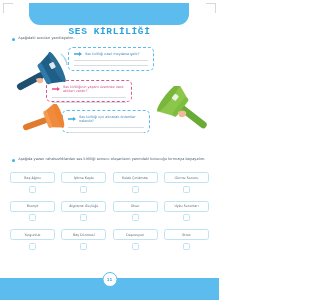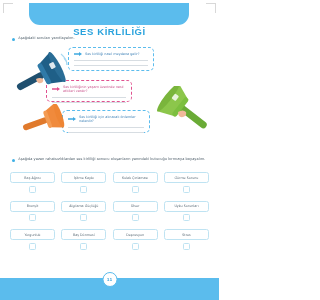--- a/index.html
+++ b/index.html
@@ -22,21 +22,21 @@
   .top-banner{
     position:absolute;left:29px;top:3px;width:160px;height:22px;
     background:#5bbced;border-radius:0 0 11px 11px;
   }
 
   .title{
     position:absolute;left:0;right:0;top:26px;
     text-align:center;
     font-size:9.5px;font-weight:bold;letter-spacing:.6px;
     color:#2aa3dd;
-    font-family:Liberation Sans, sans-serif;
+    font-family:Liberation Mono, monospace;
   }
 
   .bullet-row{position:absolute;display:flex;align-items:flex-start;gap:3px;}
   .dot{
     width:3.2px;height:3.2px;border-radius:50%;
     background:#3fb0e5;flex:none;margin-top:1.6px;
   }
   .bullet-text{
     font-size:3.5px;color:#4a5a66;line-height:1.45;
     letter-spacing:.05px;

